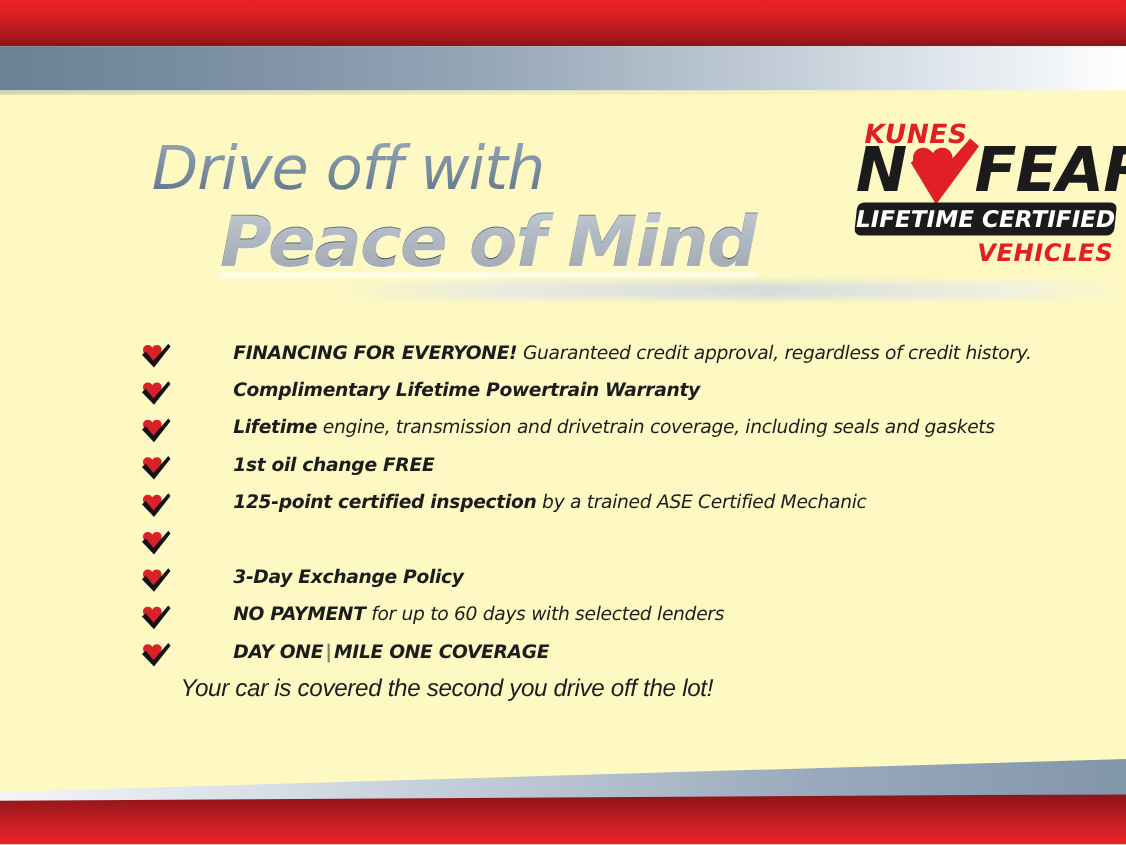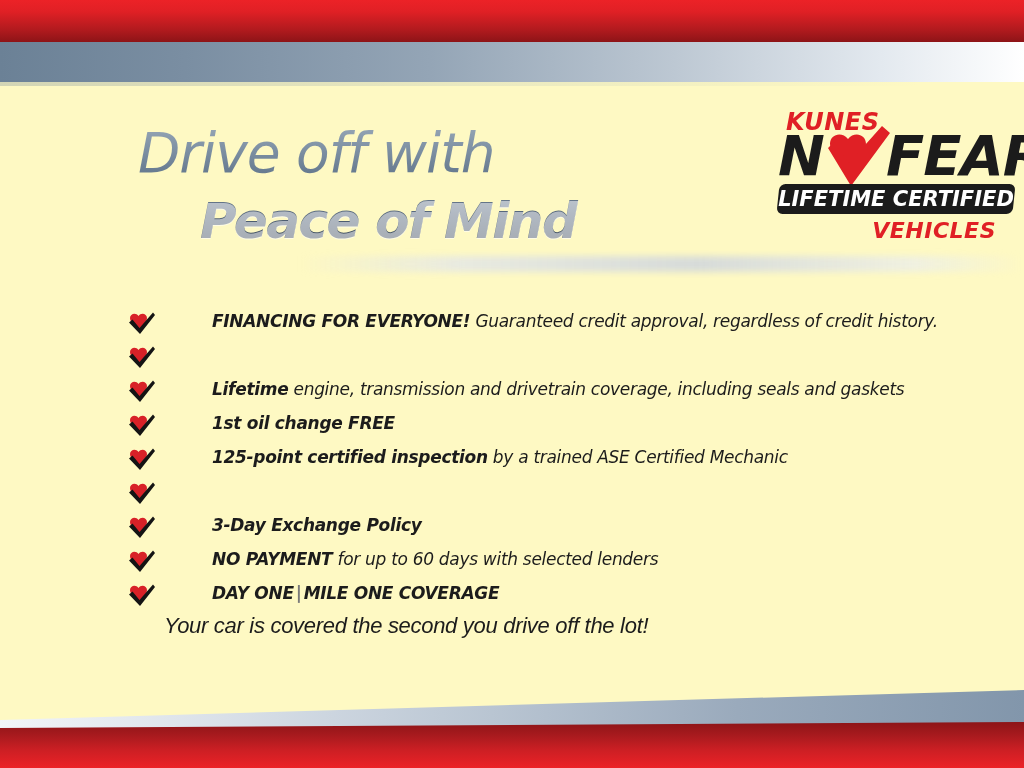--- a/index.html
+++ b/index.html
@@ -77,31 +77,32 @@
     -webkit-background-clip: text;
     background-clip: text;
     color: transparent;
     -webkit-text-fill-color: transparent;
     white-space: nowrap;
   }
   .headline-line2 {
     font-family: "DejaVu Sans", sans-serif;
     font-style: italic;
     font-weight: bold;
-    font-size: 50px;
+    font-size: 64px;
     line-height: 74px;
     letter-spacing: -1.5px;
     padding-left: 62px;
     background: linear-gradient(to bottom, #7e8fa0 0%, #54657a 40%, #3c4b5c 75%, #33404f 100%);
     -webkit-background-clip: text;
     background-clip: text;
     color: transparent;
     -webkit-text-fill-color: transparent;
     white-space: nowrap;
     text-shadow: 0 1px 0 rgba(255,255,255,.55);
+    text-decoration: underline;
   }
 
   
   .divider-band {
     position: absolute;
     left: 300px;
     top: 256px;
     width: 724px;
     height: 16px;
     background: linear-gradient(to right, rgba(255,255,255,0) 0%, rgba(225,229,234,.75) 22%, rgba(208,214,221,.85) 55%, rgba(232,236,240,.65) 85%, rgba(255,255,255,0) 100%);
@@ -182,21 +183,21 @@
     font-weight: bold;
     font-style: italic;
     font-size: 21px;
     letter-spacing: 0px;
     color: #ffffff;
     transform: skewX(6deg);
     white-space: nowrap;
   }
   .logo-vehicles {
     position: absolute;
-    right: 20px;
+    right: 4px;
     top: 110px;
     font-family: "DejaVu Sans", sans-serif;
     font-weight: bold;
     font-style: italic;
     font-size: 22px;
     letter-spacing: 0.5px;
     color: #e02025;
   }
 
   
@@ -295,20 +296,21 @@
       <span class="bullet-text"><span class="b">FINANCING FOR EVERYONE!</span><span> Guaranteed credit approval, regardless of credit history.</span></span>
     </div>
 
     <div class="bullet-row">
       <span class="bullet-icon">
         <svg viewBox="0 0 28 24" width="28" height="24" aria-hidden="true">
           <path d="M2 7 C2 2.5, 8 1, 10.5 5 C13 1, 19 2.5, 19 7 C19 11.5, 13 15.5, 10.5 19 C8 15.5, 2 11.5, 2 7 Z" fill="#d82128"></path>
           <path d="M1 11.5 L4.5 8.5 L11.5 17 L25 1.5 L27 4 L12 23 Z" fill="#141414"></path>
         </svg>
       </span>
+      <span class="bullet-text"><span class="b">Complimentary Lifetime Powertrain Warranty</span><span></span></span>
     </div>
 
     <div class="bullet-row">
       <span class="bullet-icon">
         <svg viewBox="0 0 28 24" width="28" height="24" aria-hidden="true">
           <path d="M2 7 C2 2.5, 8 1, 10.5 5 C13 1, 19 2.5, 19 7 C19 11.5, 13 15.5, 10.5 19 C8 15.5, 2 11.5, 2 7 Z" fill="#d82128"></path>
           <path d="M1 11.5 L4.5 8.5 L11.5 17 L25 1.5 L27 4 L12 23 Z" fill="#141414"></path>
         </svg>
       </span>
       <span class="bullet-text"><span class="b">Lifetime</span><span> engine, transmission and drivetrain coverage, including seals and gaskets</span></span>

